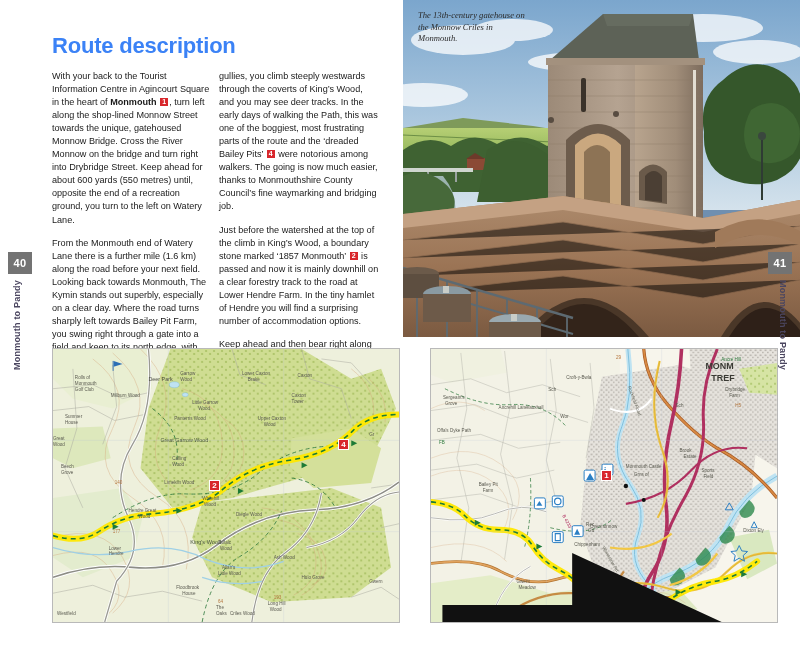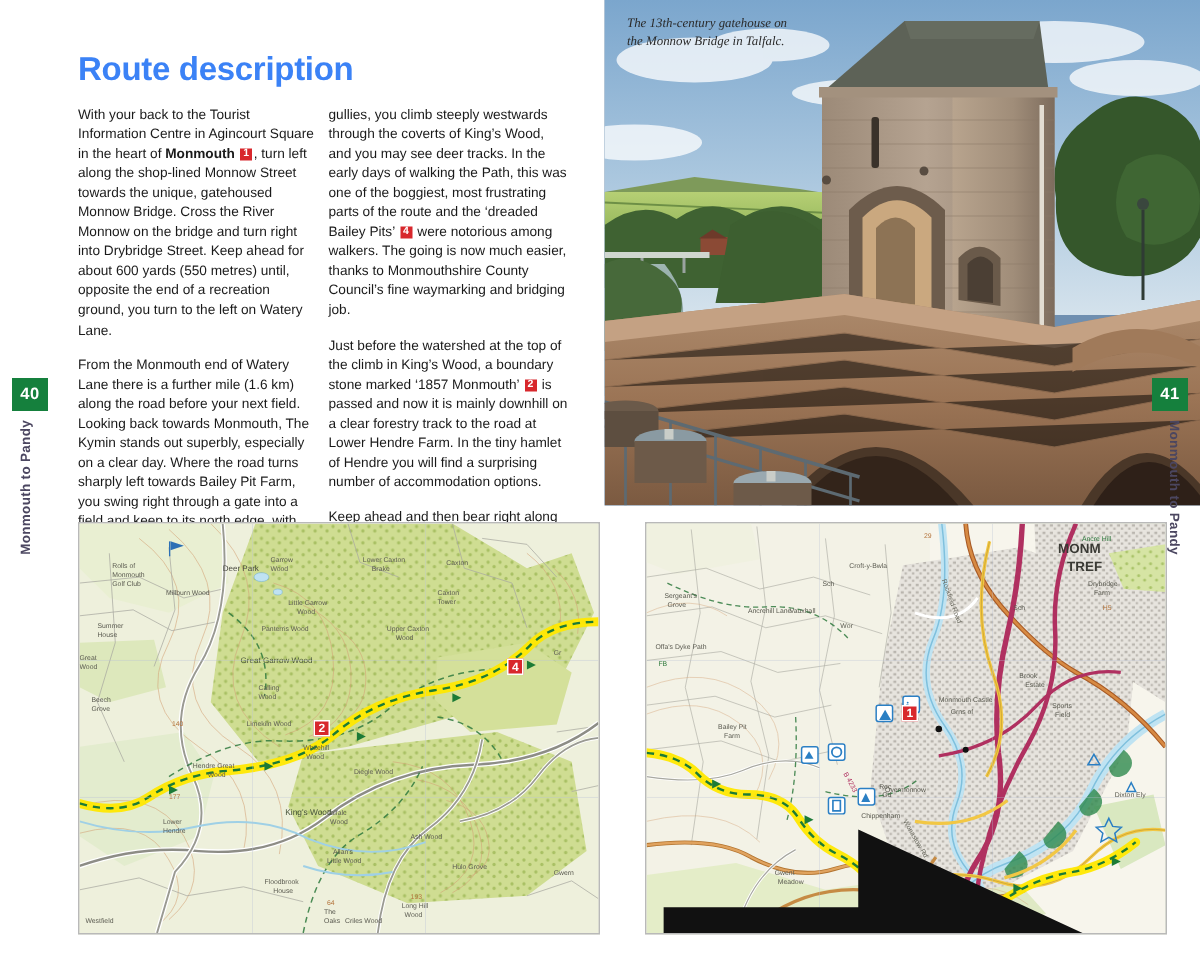--- a/index.html
+++ b/index.html
@@ -21,21 +21,21 @@
     flex-direction: column;
     align-items: center;
     z-index: 40;
   }
   .edge-tab.left  { left: 0; }
   .edge-tab.right { right: 0; }
   .pagenum {
     position: absolute;
     top: 252px;
     width: 24px; height: 22px;
-    background: #15803d;
+    background: #737373;
     color: #fff;
     font-size: 11px;
     font-weight: bold;
     display: flex; align-items: center; justify-content: center;
     letter-spacing: .3px;
   }
   .edge-tab.left  .pagenum { left: 8px; }
   .edge-tab.right .pagenum { right: 8px; }
   .runhead {
     position: absolute;
@@ -314,21 +314,21 @@
       <ellipse cx="112" cy="322" rx="26" ry="8" fill="#9aa9b0"></ellipse>
       <rect x="86" y="322" width="52" height="15" fill="#6d5a49"></rect>
       <rect x="108" y="314" width="6" height="7" fill="#c9cdc8"></rect>
       <rect x="40" y="286" width="6" height="7" fill="#c9cdc8"></rect>
     </g>
 
     <rect x="358" y="140" width="2" height="60" fill="#2f3b34"></rect>
     <circle cx="359" cy="136" r="4" fill="#3a473e"></circle>
   </svg>
 </div>
-<div class="photo-caption">The 13th-century gatehouse on the Monnow Bridge in Talfalc.</div>
+<div class="photo-caption">The 13th-century gatehouse on the Monnow Criles in Monmouth.</div>
 
 <div class="map left">
   <svg viewBox="0 0 348 275" preserveAspectRatio="none">
     <defs>
       <pattern id="wood1" width="8" height="8" patternUnits="userSpaceOnUse">
         <rect width="8" height="8" fill="#cfdd92"></rect>
         <circle cx="2" cy="2" r="1.1" fill="#a8c063"></circle>
         <circle cx="6" cy="5" r="1.1" fill="#a8c063"></circle>
       </pattern>
     </defs>

